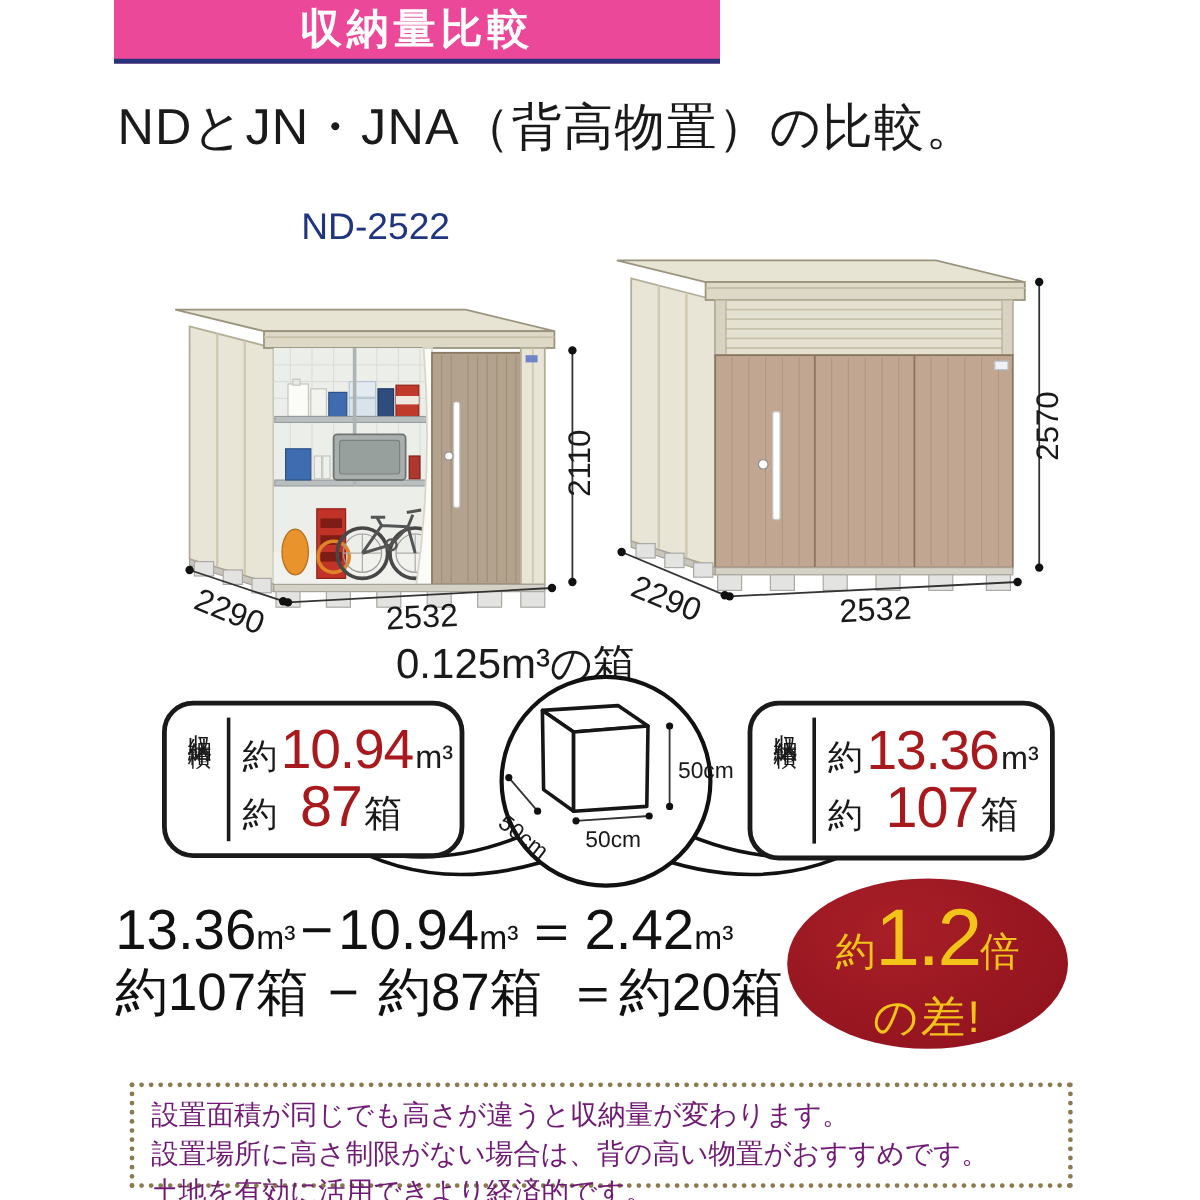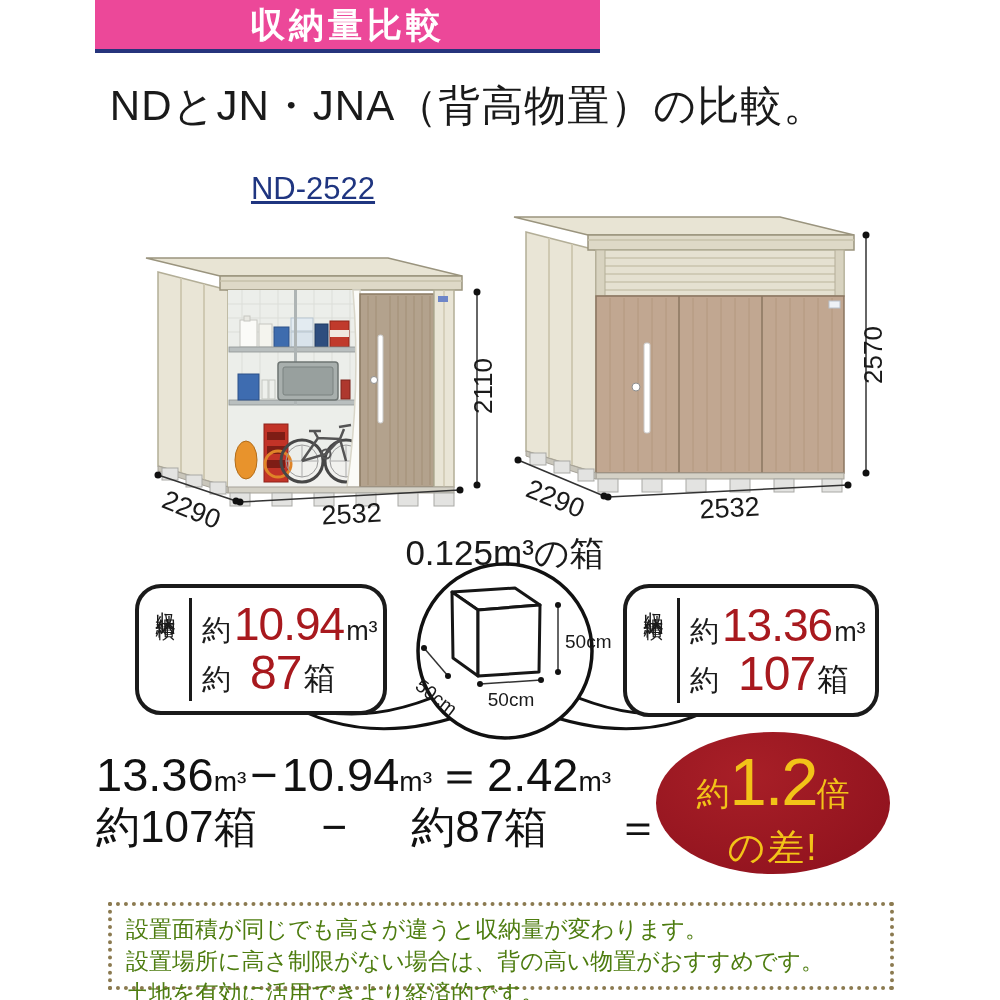--- a/index.html
+++ b/index.html
@@ -3,65 +3,65 @@
 <meta charset="utf-8">
 <style>
   html,body{margin:0;padding:0;background:#fff;}
   .page{position:relative;width:1000px;height:1000px;background:#fff;overflow:hidden;
         font-family:"Liberation Sans","DejaVu Sans",sans-serif;color:#111;}
   .abs{position:absolute;}
   
   .banner{left:95px;top:0;width:505px;height:49px;background:#ec4899;border-bottom:4px solid #26347c;
           color:#fff;font-size:35px;font-weight:bold;letter-spacing:4px;text-align:center;line-height:50px;}
   
-  .heading{left:12px;top:78px;width:912px;text-align:center;font-size:42px;color:#1a1a1a;letter-spacing:1px;}
+  .heading{left:0;top:78px;width:912px;text-align:center;font-size:42px;color:#1a1a1a;letter-spacing:1px;}
   
   .model{font-size:31px;color:#1f3580;text-align:center;font-weight:500;}
-  .model-nd{left:128px;top:171px;width:370px;text-decoration:underline;}
+  .model-nd{left:128px;top:171px;width:370px;}
   .model-jn{left:492px;top:171px;width:400px;}
   
   .shed-left{left:128px;top:228px;}
   .shed-right{left:492px;top:205px;}
   .balloon{left:268px;top:556px;}
   
-  .cube-title{left:330px;top:530px;width:350px;text-align:center;font-size:35px;color:#1a1a1a;}
+  .cube-title{left:330px;top:530px;width:350px;text-align:left;font-size:35px;color:#1a1a1a;}
   
   .vbox{display:flex;align-items:stretch;background:#fff;border:4px solid #1a1a1a;border-radius:26px;
         padding:8px 10px 8px 14px;box-sizing:border-box;}
   .vbox-left{left:135px;top:584px;width:252px;height:131px;}
   .vbox-right{left:623px;top:584px;width:256px;height:133px;}
   .vlabel{writing-mode:vertical-rl;text-orientation:upright;font-size:20px;letter-spacing:3px;
           color:#1a1a1a;display:flex;align-items:center;}
   .vdiv{width:0;border-left:3px solid #1a1a1a;align-self:stretch;margin:2px 10px 2px 9px;}
   .vrows{display:flex;flex-direction:column;justify-content:center;flex:1;}
   .vrow{display:flex;align-items:baseline;line-height:1.05;}
   .approx{font-size:29px;color:#1a1a1a;margin-right:3px;}
   .bignum{font-size:46px;color:#a8191e;letter-spacing:-1px;}
   .unit{font-size:27px;color:#1a1a1a;margin-left:2px;}
   .boxesnum{font-size:48px;color:#a8191e;margin-left:16px;letter-spacing:-1px;}
   
   .calc1{left:96px;top:744px;display:flex;align-items:baseline;font-size:47px;color:#111;white-space:nowrap;}
   .calc1 .cu{font-size:28px;}
   .calc1 .op{margin:0 4px;}
-  .calc2{left:96px;top:798px;display:flex;align-items:baseline;font-size:44px;color:#111;white-space:nowrap;gap:48px;}
+  .calc2{left:96px;top:798px;display:flex;align-items:baseline;font-size:44px;color:#111;white-space:nowrap;}
   .calc2 .m{margin-right:16px;}
   .calc2 .e{margin-left:20px;}
   .note{left:163px;top:856px;font-size:21px;color:#222;}
   
   .badge{left:656px;top:732px;width:234px;height:142px;border-radius:50%;
          background:radial-gradient(ellipse at 38% 30%,#a81f27,#93141f 75%);
          color:#f2c318;text-align:center;}
   .badge-l1{display:flex;justify-content:center;align-items:baseline;margin-top:16px;line-height:1;}
   .badge-approx{font-size:33px;}
   .badge-num{font-size:67px;font-weight:400;letter-spacing:-2px;}
   .badge-times{font-size:33px;}
   .badge-l2{font-size:37px;line-height:1;margin-top:14px;letter-spacing:2px;}
   
   .footer{left:108px;top:902px;width:786px;height:88px;border:4px dotted #8b7a50;
-          box-sizing:border-box;padding:7px 14px;font-size:23px;color:#4d7c0f;line-height:1.4;}
+          box-sizing:border-box;padding:7px 14px;font-size:23px;color:#701a75;line-height:1.4;}
   svg text{font-family:"Liberation Sans","DejaVu Sans",sans-serif;fill:#1a1a1a;}
 </style>
 </head>
 <body>
 
 <div class="page">
 
   <div class="abs banner">
     <span>収納量比較</span>
   </div>

